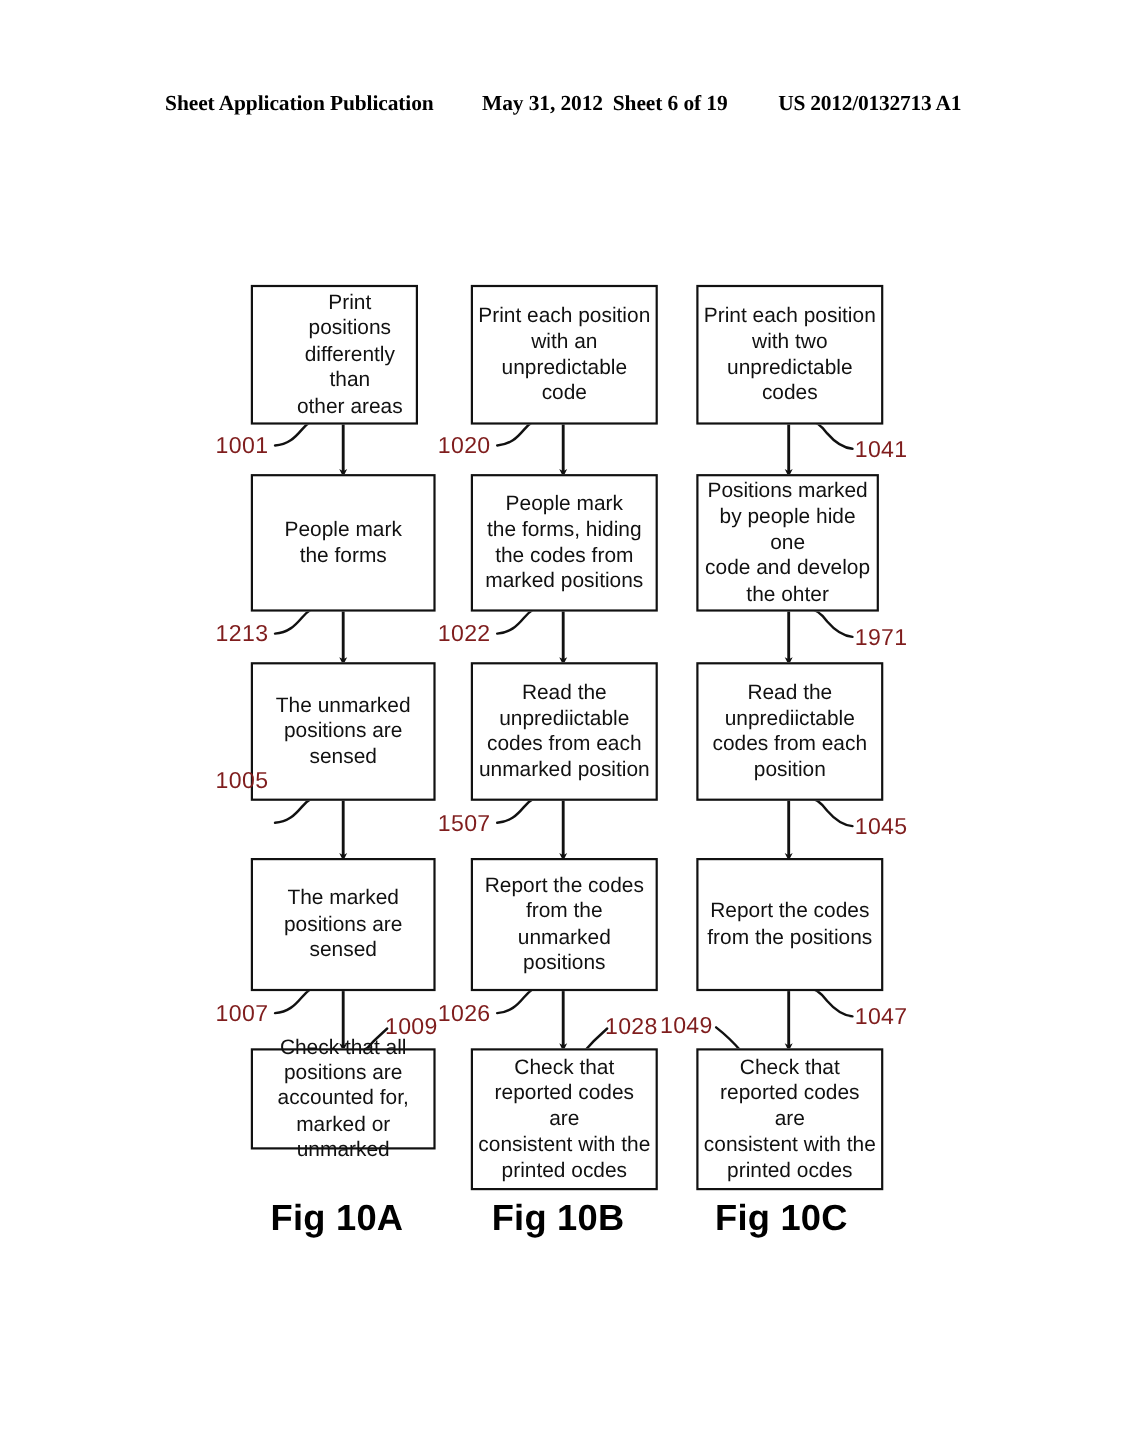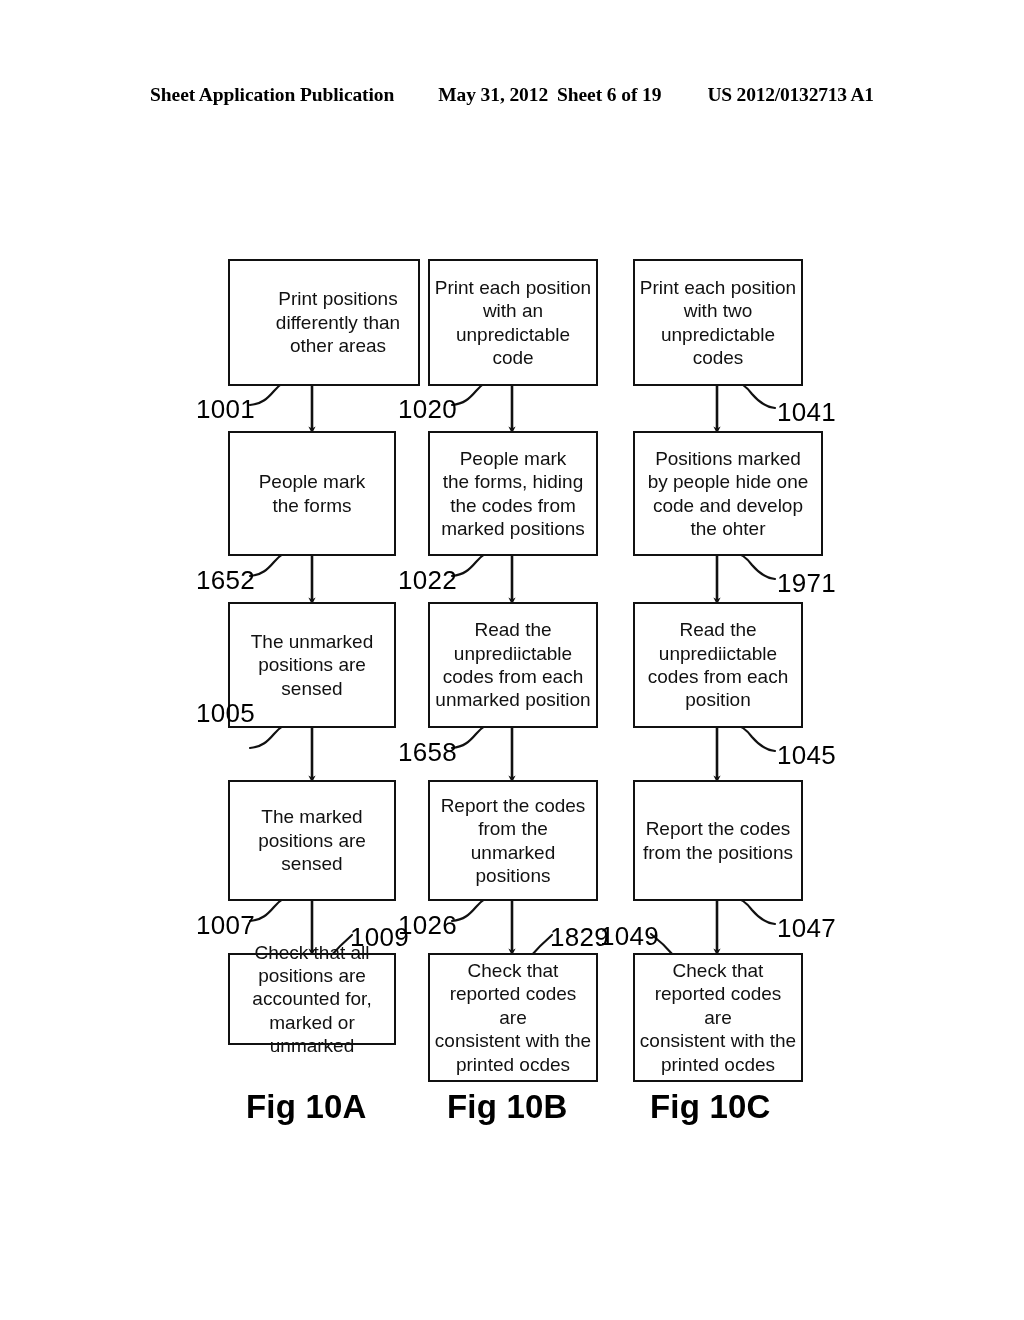--- a/index.html
+++ b/index.html
@@ -65,22 +65,22 @@
   .flow-box .box-text {
     display: block;
     width: 100%;
     white-space: pre-line;
   }
 
   
   .ref-num {
     position: absolute;
     font-family: "Liberation Sans", sans-serif;
-    font-size: 26px;
-    color: #000000;
+    font-size: 21px;
+    color: #7f1d1d;
     white-space: nowrap;
     letter-spacing: 0.3px;
   }
 
   
   .fig-caption {
     position: absolute;
     font-family: "Liberation Sans", sans-serif;
     font-weight: bold;
     font-size: 33px;
@@ -153,21 +153,21 @@
 
       <path d="M775,408 C765,407 758,401 752,394 C746,386 740,382 734,382"></path>
       <path d="M775,579 C765,578 758,572 752,565 C746,557 740,553 734,553"></path>
       <path d="M775,751 C765,750 758,744 752,737 C746,729 740,725 734,725"></path>
       <path d="M775,924 C765,923 758,917 752,910 C746,902 740,898 734,898"></path>
 
       <path d="M651,934 C660,941 668,949 674,956 C680,963 682,967 680,970"></path>
     </g>
   </svg>
 
-  <div class="flow-box" style="left:228px; top:259px; width:192px; height:127px;padding-left:32px;">
+  <div class="flow-box" style="left:228px; top:259px; width:152px; height:127px;padding-left:32px;">
     <span class="box-text">Print positions
 differently than
 other areas</span>
   </div>
   <div class="flow-box" style="left:228px; top:431px; width:168px; height:125px;">
     <span class="box-text">People mark
 the forms</span>
   </div>
   <div class="flow-box" style="left:228px; top:602px; width:168px; height:126px;">
     <span class="box-text">The unmarked
@@ -216,21 +216,21 @@
 consistent with the
 printed ocdes</span>
   </div>
 
   <div class="flow-box" style="left:633px; top:259px; width:170px; height:127px;">
     <span class="box-text">Print each position
 with two
 unpredictable
 codes</span>
   </div>
-  <div class="flow-box" style="left:633px; top:431px; width:190px; height:125px;">
+  <div class="flow-box" style="left:633px; top:431px; width:166px; height:125px;">
     <span class="box-text">Positions marked
 by people hide one
 code and develop
 the ohter</span>
   </div>
   <div class="flow-box" style="left:633px; top:602px; width:170px; height:126px;">
     <span class="box-text">Read the
 unprediictable
 codes from each
 position</span>
@@ -240,30 +240,30 @@
 from the positions</span>
   </div>
   <div class="flow-box" style="left:633px; top:953px; width:170px; height:129px;">
     <span class="box-text">Check that
 reported codes are
 consistent with the
 printed ocdes</span>
   </div>
 
   <div class="ref-num" style="left:196px; top:394px;">1001</div>
-  <div class="ref-num" style="left:196px; top:565px;">1652</div>
+  <div class="ref-num" style="left:196px; top:565px;">1213</div>
   <div class="ref-num" style="left:196px; top:698px;">1005</div>
   <div class="ref-num" style="left:196px; top:910px;">1007</div>
   <div class="ref-num" style="left:350px; top:922px;">1009</div>
 
   <div class="ref-num" style="left:398px; top:394px;">1020</div>
   <div class="ref-num" style="left:398px; top:565px;text-align:right;">1022</div>
-  <div class="ref-num" style="left:398px; top:737px;">1658</div>
+  <div class="ref-num" style="left:398px; top:737px;">1507</div>
   <div class="ref-num" style="left:398px; top:910px;">1026</div>
-  <div class="ref-num" style="left:550px; top:922px;">1829</div>
+  <div class="ref-num" style="left:550px; top:922px;">1028</div>
 
   <div class="ref-num" style="left:777px; top:397px;">1041</div>
   <div class="ref-num" style="left:777px; top:568px;">1971</div>
   <div class="ref-num" style="left:777px; top:740px;">1045</div>
   <div class="ref-num" style="left:777px; top:913px;">1047</div>
   <div class="ref-num" style="left:600px; top:921px;">1049</div>
 
   <div class="fig-caption" style="left:246px; top:1088px;">Fig 10A</div>
   <div class="fig-caption" style="left:447px; top:1088px;">Fig 10B</div>
   <div class="fig-caption" style="left:650px; top:1088px;">Fig 10C</div>

